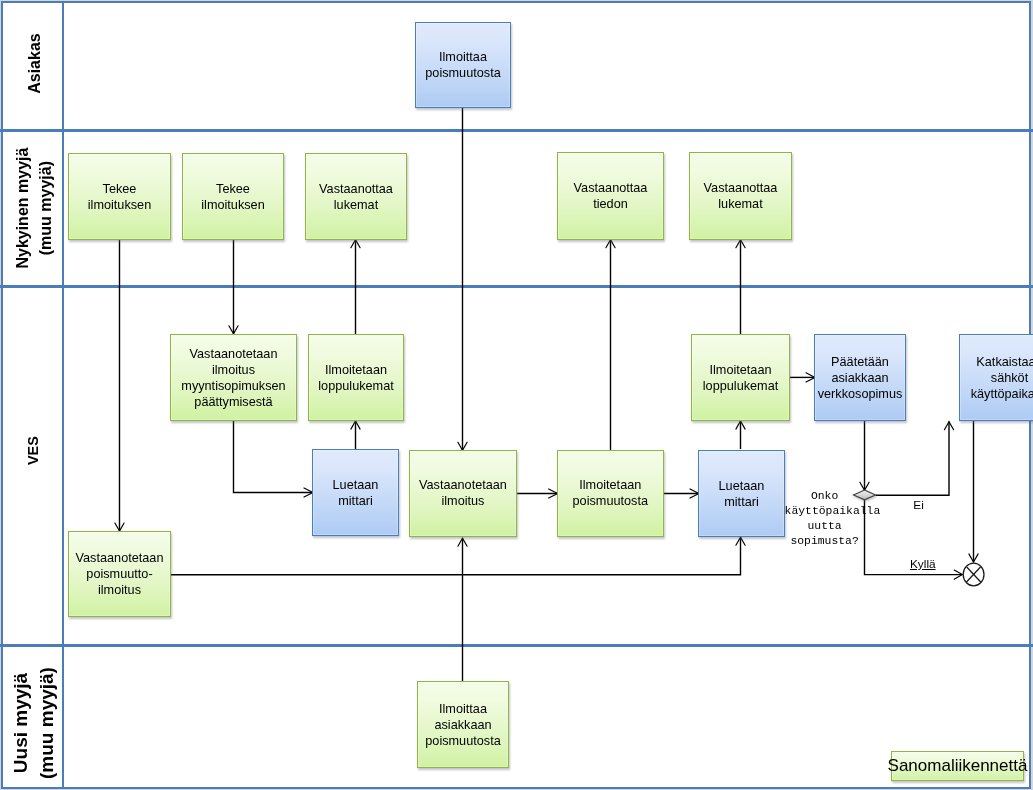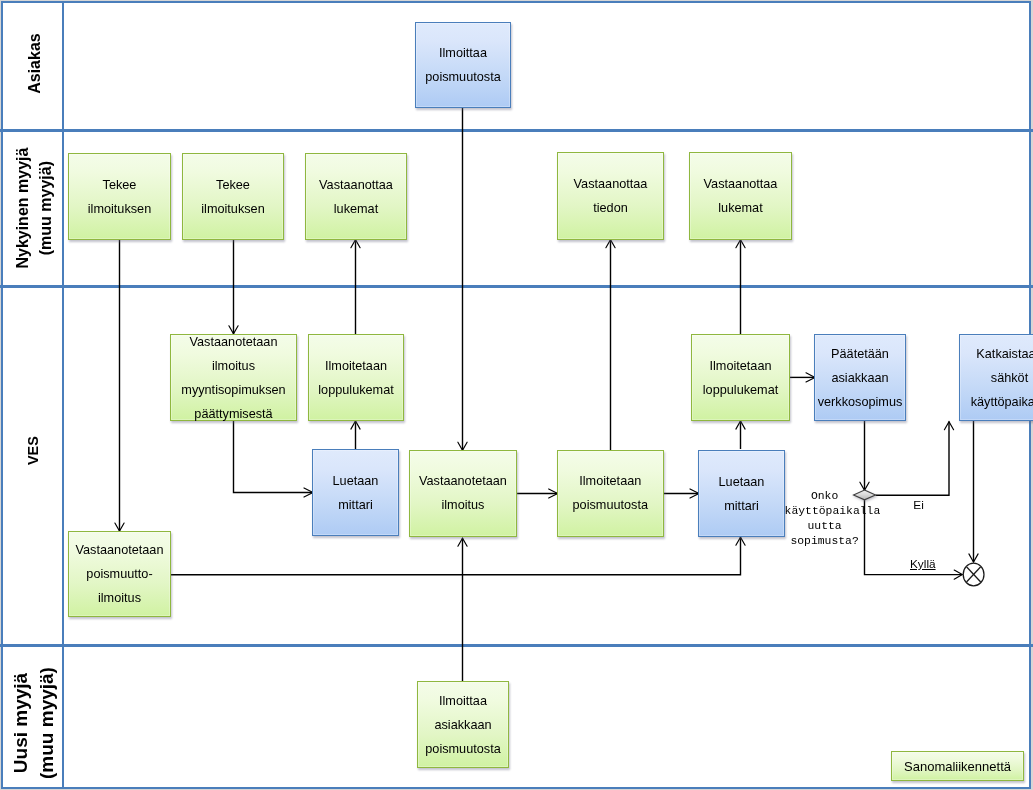--- a/index.html
+++ b/index.html
@@ -6,29 +6,29 @@
   html,body{margin:0;padding:0;}
   body{width:1033px;height:790px;background:#d6d6d6;font-family:"Liberation Sans",sans-serif;overflow:hidden;}
   #canvas{position:absolute;left:0;top:0;width:1033px;height:790px;background:#d6d6d6;}
   .pool{position:absolute;left:1.2px;top:1.3px;width:1030px;height:787.5px;background:#ffffff;box-sizing:border-box;border:2.2px solid #4a7ebb;}
   .lane-sep{position:absolute;left:0;height:3px;background:#4a7ebb;}
   .lane-col-sep{position:absolute;top:0;width:3px;background:#4a7ebb;}
   .lane-label{position:absolute;display:flex;align-items:center;justify-content:center;
      font-weight:bold;font-size:16px;color:#000;text-align:center;line-height:23.1px;}
   .lane-label span{transform:rotate(-90deg);white-space:pre;display:block;}
   .node{position:absolute;box-sizing:border-box;display:flex;align-items:center;justify-content:center;
-     text-align:center;font-size:12.7px;color:#000;line-height:24px;
+     text-align:center;font-size:12.7px;color:#000;line-height:16px;
      box-shadow:1px 1.5px 2px rgba(100,100,120,0.45);}
   .node.green{background:linear-gradient(to bottom,#f4fce9 0%,#f0fbdf 22%,#e2f6c5 62%,#d0f2a2 100%);
      border:1.2px solid #8fb73f;box-shadow:1px 1.5px 2px rgba(105,105,130,0.40), inset 0 0 0 1px rgba(255,255,255,0.26);}
   .node.blue{background:linear-gradient(to bottom,#dfeafc 0%,#dae6fb 22%,#c4d9f7 62%,#aecbf4 100%);
      border:1.2px solid #4a7ebb;box-shadow:1px 1.5px 2px rgba(105,105,130,0.40), inset 0 0 0 1px rgba(255,255,255,0.26);}
   .node span{display:block;white-space:pre-line;}
   .legend{position:absolute;box-sizing:border-box;display:flex;align-items:center;justify-content:center;
-     font-size:13px;color:#000;background:linear-gradient(to bottom,#f4fce9 0%,#f0fbdf 22%,#e2f6c5 62%,#d0f2a2 100%);
+     font-size:17px;color:#000;background:linear-gradient(to bottom,#f4fce9 0%,#f0fbdf 22%,#e2f6c5 62%,#d0f2a2 100%);
      border:1.2px solid #8fb73f;box-shadow:1px 1.5px 2px rgba(105,105,130,0.40), inset 0 0 0 1px rgba(255,255,255,0.26);}
   .edge-label{position:absolute;font-size:11.8px;color:#000;text-align:center;line-height:16px;white-space:pre-line;}
   svg.wires{position:absolute;left:0;top:0;width:1033px;height:790px;overflow:visible;}
   svg.wires path,svg.wires line,svg.wires polyline{fill:none;stroke:#000;stroke-width:1.4;}
   svg.wires path.ah{stroke-width:1.15;stroke-linecap:round;}
 </style>
 </head>
 <body>
 
 <div id="canvas">

